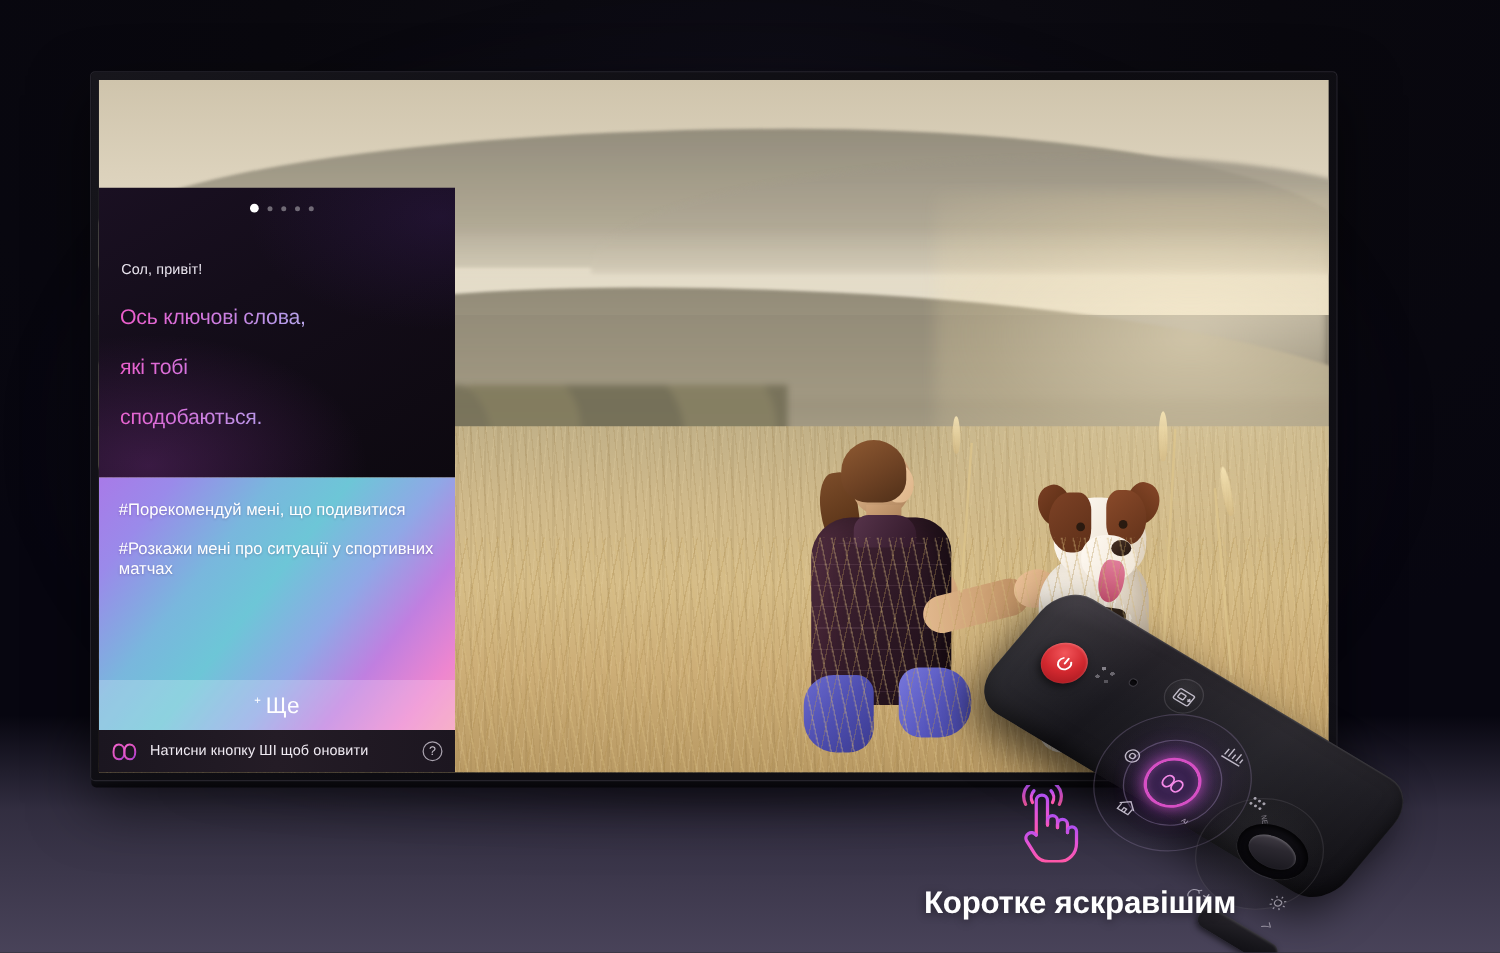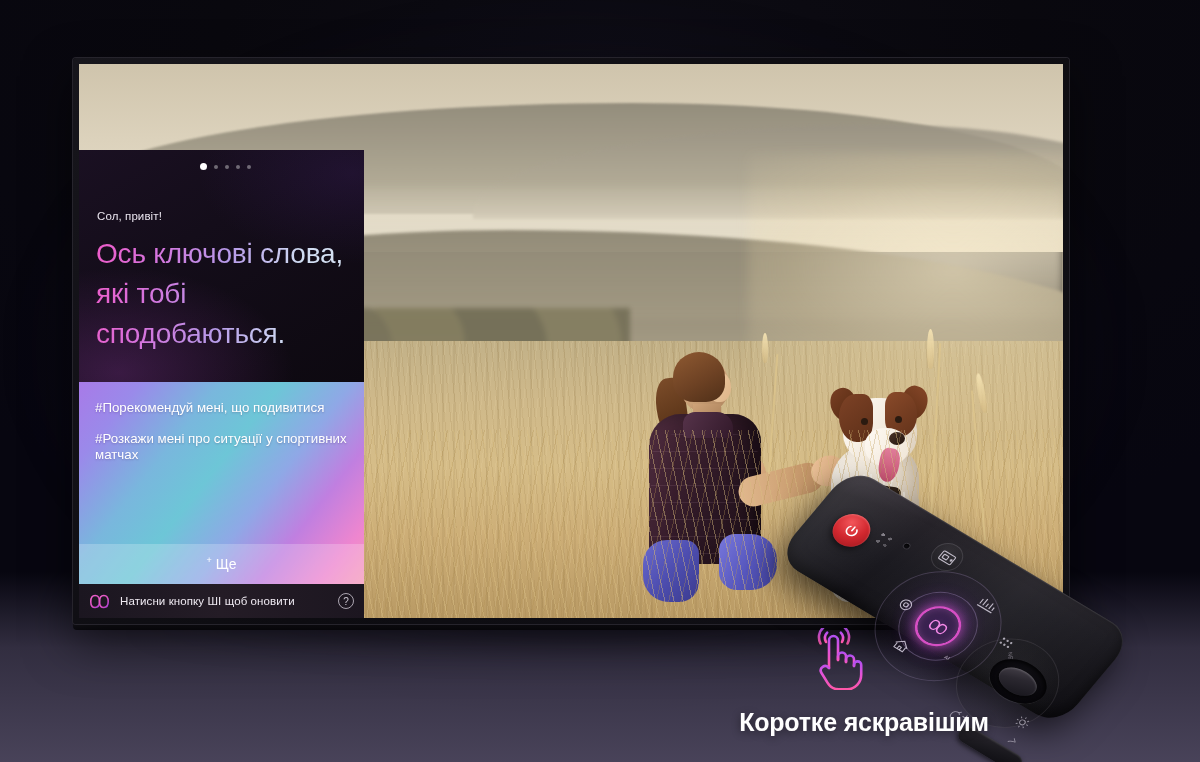--- a/index.html
+++ b/index.html
@@ -252,21 +252,21 @@
   }
   .dots { position:absolute; left:121px; top:13px; display:flex; align-items:center; gap:7px; }
   .dot { width:4px; height:4px; border-radius:50%; background:rgba(255,255,255,.38); }
   .dot.active { width:7px; height:7px; background:#ffffff; }
   .greet {
     position:absolute; left:18px; top:60px;
     font-size:11.5px; color:#e9e4ee; letter-spacing:.1px;
   }
   .headline {
     position:absolute; left:17px; top:84px; width:262px;
-    font-size:28px; line-height:40px; font-weight:400; letter-spacing:-.2px;
+    font-size:17px; line-height:40px; font-weight:400; letter-spacing:-.2px;
     background:linear-gradient(100deg,#ef5bc9 0%,#d673dd 22%,#b79ae9 48%,#cfdcf2 74%,#dfe8f7 100%);
     -webkit-background-clip:text; background-clip:text; color:transparent;
     white-space:pre-line;
   }
 
   .ai-chips {
     position:relative; flex:1 1 auto;
     background:linear-gradient(128deg,
       #a87ae8 0%, #9a8aea 14%, #79b7dd 32%, #6dc6d7 46%,
       #8fa8e6 62%, #c07fe0 76%, #ee86cf 90%, #f59ab9 100%);
@@ -275,21 +275,21 @@
   .chip {
     font-size:13.3px; line-height:16.5px; color:#ffffff; font-weight:400;
     text-shadow:0 1px 2px rgba(60,20,80,.25);
   }
   .more-row {
     position:absolute; left:0; bottom:0; width:100%; height:40px;
     display:flex; align-items:center; justify-content:center; gap:4px;
     background:rgba(255,255,255,.22);
   }
   .more-plus { font-size:9px; color:#fff; position:relative; top:-4px; }
-  .more-label { font-size:14px; color:#ffffff;text-align:center; }
+  .more-label { font-size:18px; color:#ffffff;text-align:center; }
 
   .ai-footer {
     flex:0 0 34px; display:flex; align-items:center; gap:10px; padding:0 10px;
     background:linear-gradient(to right,#1b1620 0%,#241c26 50%,#1c1620 100%);
   }
   .ai-logo { width:21px; height:19px; flex:0 0 auto; }
   .footer-text { font-size:11.5px; color:#efeaf2; flex:1 1 auto; letter-spacing:.1px; }
   .help-icon {
     width:16px; height:16px; border-radius:50%; border:1.2px solid rgba(225,218,230,.72);
     display:flex; align-items:center; justify-content:center;

